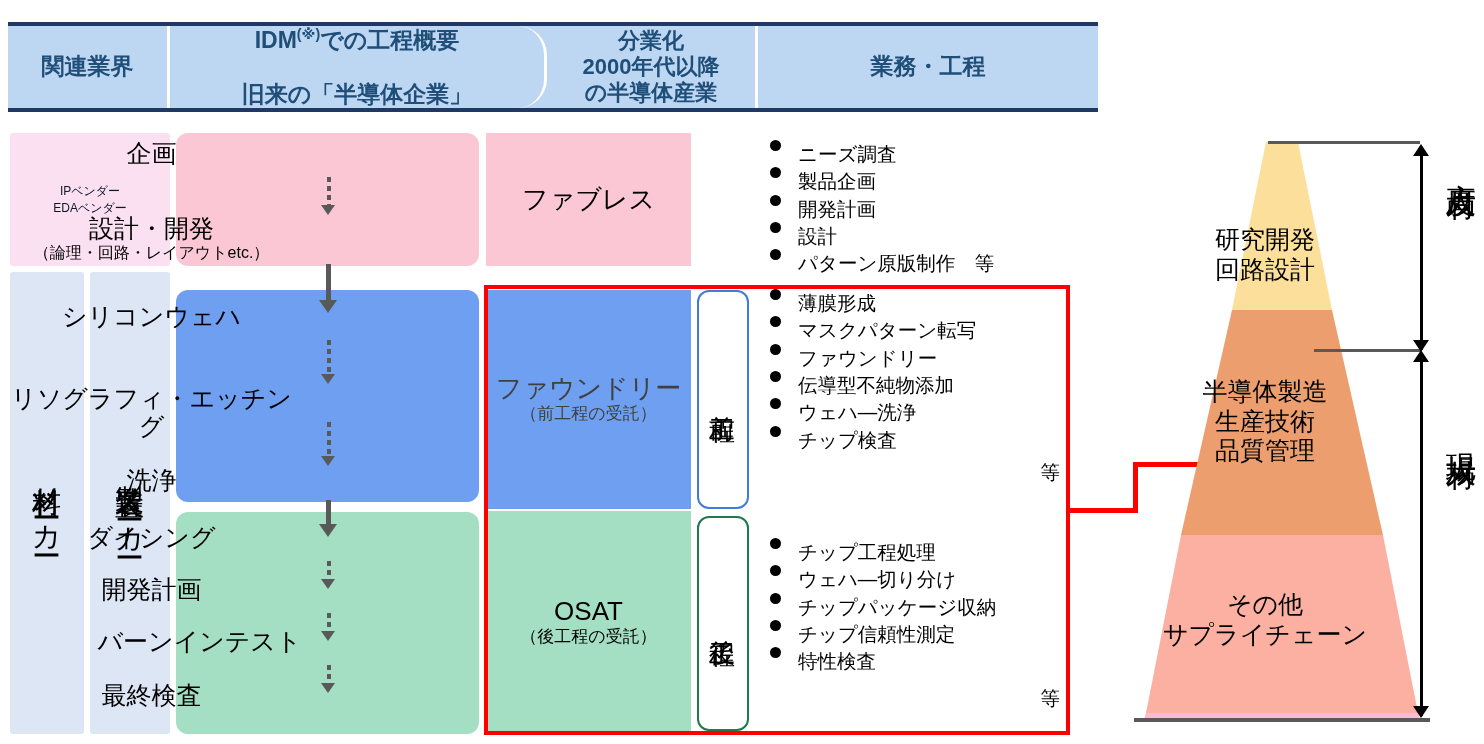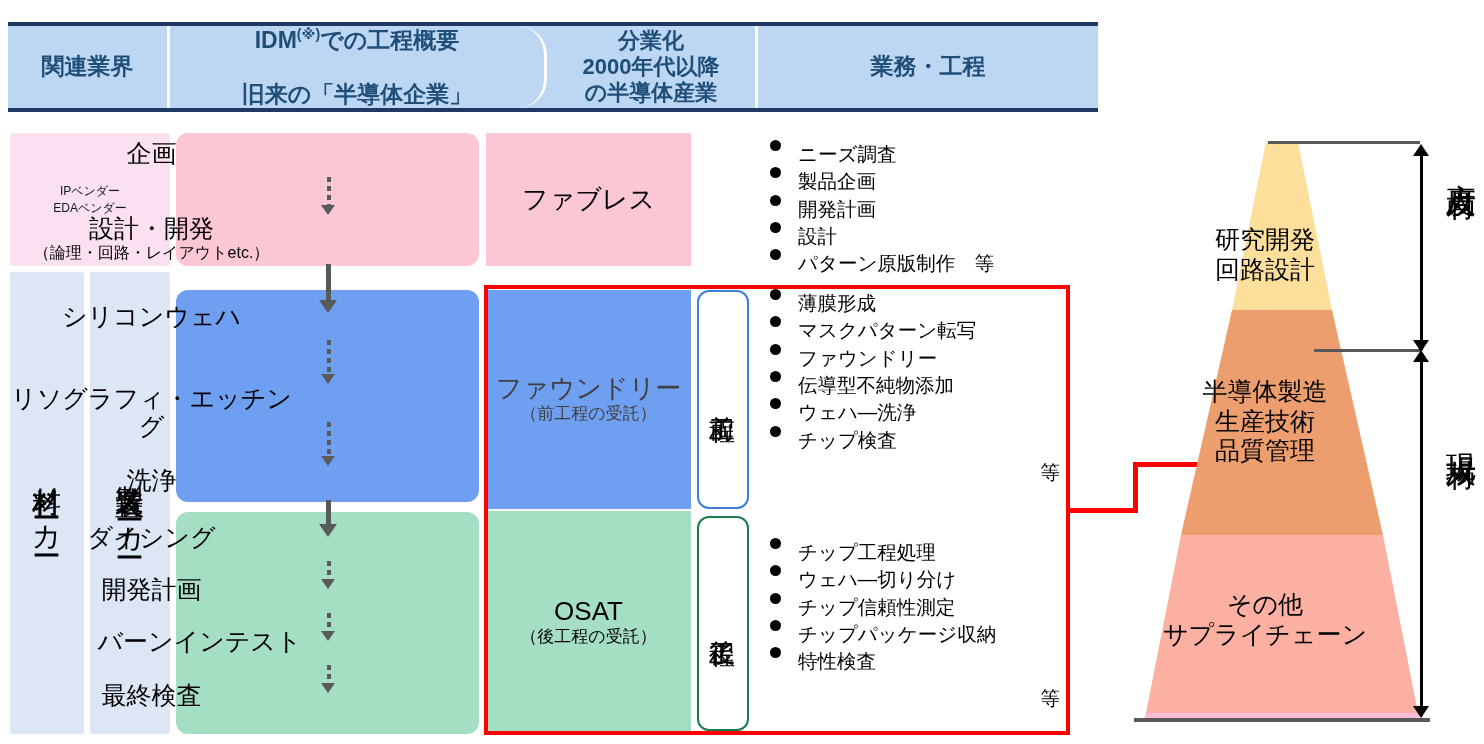--- a/index.html
+++ b/index.html
@@ -341,25 +341,25 @@
     <div class="bul-row">
         <span class="bul-dot"></span>
         <span class="bul-txt">チップ工程処理</span>
       </div>
     <div class="bul-row">
         <span class="bul-dot"></span>
         <span class="bul-txt">ウェハ―切り分け</span>
       </div>
     <div class="bul-row">
         <span class="bul-dot"></span>
+        <span class="bul-txt">チップパッケージ収納</span>
+      </div>
+    <div class="bul-row">
+        <span class="bul-dot"></span>
         <span class="bul-txt">チップ信頼性測定</span>
-      </div>
-    <div class="bul-row">
-        <span class="bul-dot"></span>
-        <span class="bul-txt">チップパッケージ収納</span>
       </div>
     <div class="bul-row">
         <span class="bul-dot"></span>
         <span class="bul-txt">特性検査</span>
       </div>
     <div class="etc-right" style="margin-top:10px;">等</div>
   </div>
 
   <div class="red-frame"></div>
   <div class="red-arrow-h1"></div>

